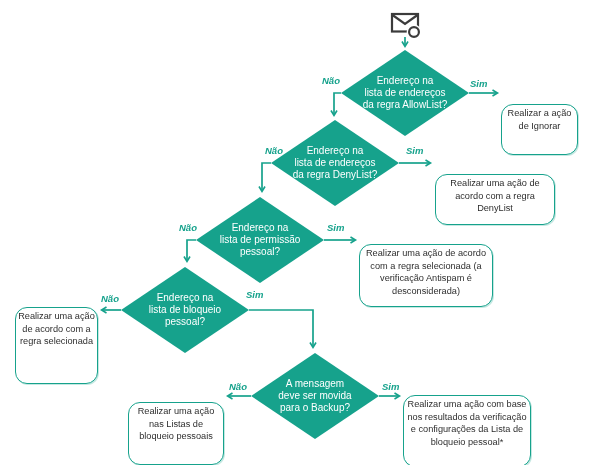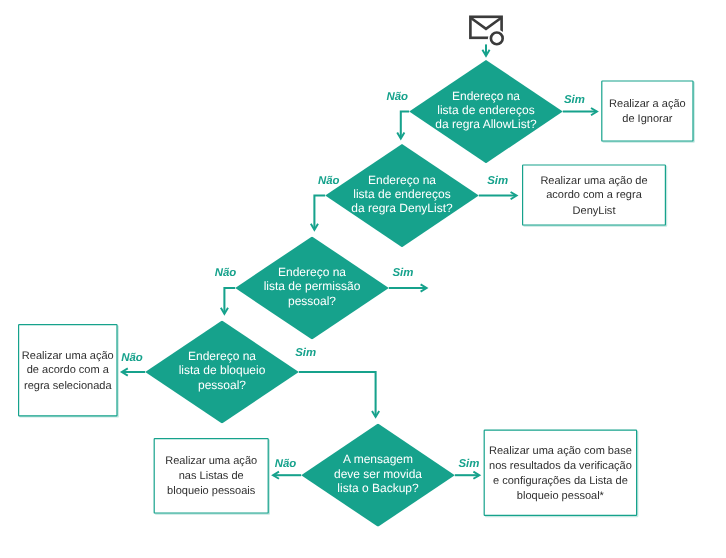--- a/index.html
+++ b/index.html
@@ -12,23 +12,23 @@
     position:absolute;width:128px;height:86px;background:#16A28C;
     clip-path:polygon(50% 0,100% 50%,50% 100%,0 50%);
     display:flex;align-items:center;justify-content:center;
   }
   .diamond span{
     color:#ffffff;font-size:10px;line-height:12px;text-align:center;
     white-space:pre-line;width:100%;
   }
   .action{
     position:absolute;box-sizing:border-box;background:#ffffff;
-    border:1.6px solid #16A28C;border-radius:1px;
+    border:1.6px solid #16A28C;border-radius:12px;
     box-shadow:1px 1px 0 rgba(22,162,140,0.25);
-    display:flex;align-items:center;justify-content:center;padding:2px;
+    display:flex;align-items:flex-start;justify-content:center;padding:2px;margin-top:37px;
   }
   .action span{
     color:#2e2e2e;font-size:9.2px;line-height:12.5px;text-align:center;
     white-space:pre-line;width:100%;
   }
   .edge-label{
     position:absolute;color:#16A28C;font-size:9.5px;font-weight:600;line-height:10px;font-style:italic;
   }
   .mail{position:absolute;left:390px;top:11px;}
 </style>
@@ -81,31 +81,37 @@
 pessoal?</span>
   </div>
   <div class="diamond" style="left:121px;top:267px;">
     <span>Endereço na
 lista de bloqueio
 pessoal?</span>
   </div>
   <div class="diamond" style="left:251px;top:353px;">
     <span>A mensagem
 deve ser movida
-lista o Backup?</span>
+para o Backup?</span>
   </div>
 
   <div class="action" style="left:501px;top:67px;width:77px;height:51px;">
     <span>Realizar a ação
 de Ignorar</span>
   </div>
   <div class="action" style="left:435px;top:137px;width:120px;height:51px;">
     <span>Realizar uma ação de
 acordo com a regra
 DenyList</span>
+  </div>
+  <div class="action" style="left:359px;top:207px;width:134px;height:63px;">
+    <span>Realizar uma ação de acordo
+com a regra selecionada (a
+verificação Antispam é
+desconsiderada)</span>
   </div>
   <div class="action" style="left:15px;top:270px;width:83px;height:77px;">
     <span>Realizar uma ação
 de acordo com a
 regra selecionada</span>
   </div>
   <div class="action" style="left:128px;top:365px;width:96px;height:63px;">
     <span>Realizar uma ação
 nas Listas de
 bloqueio pessoais</span>

